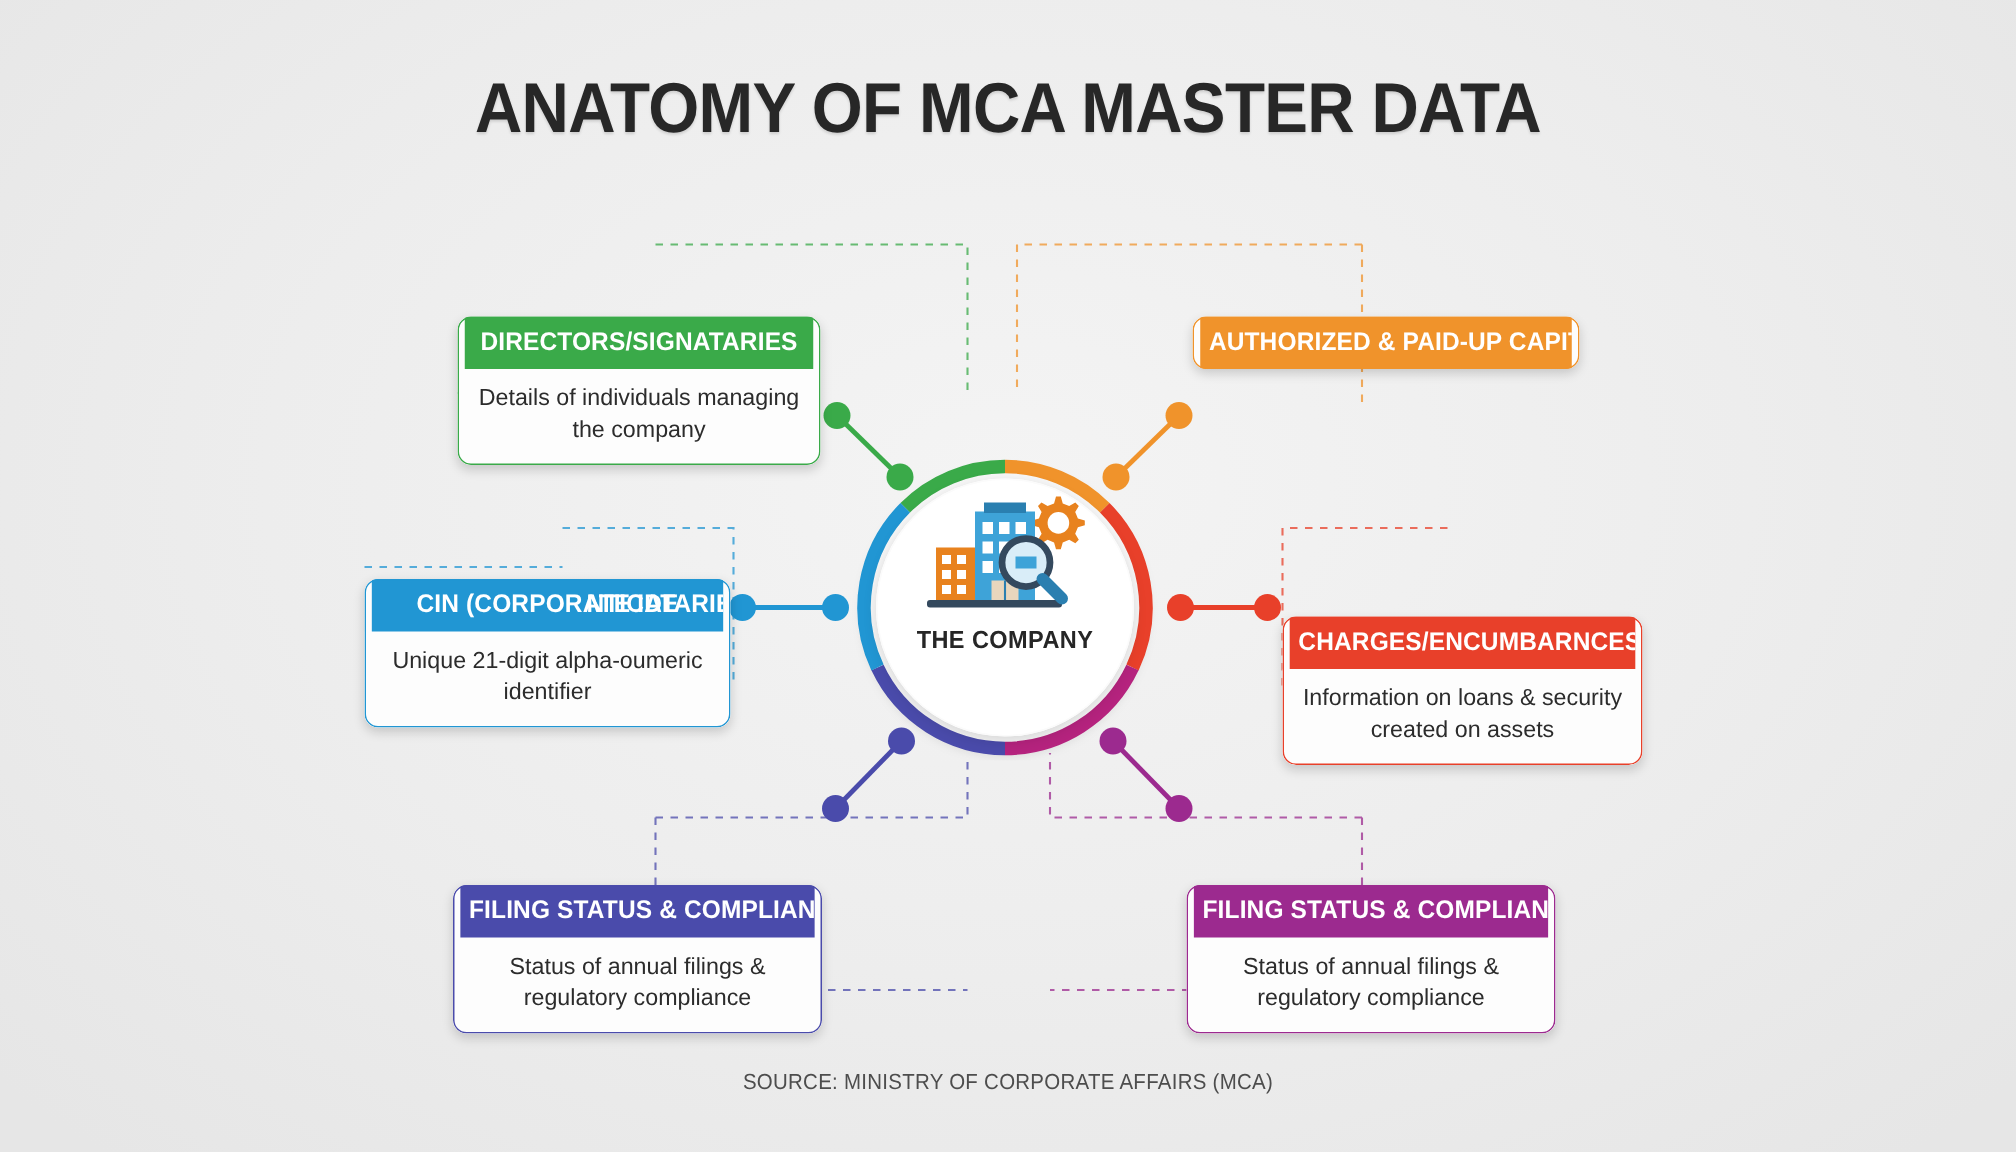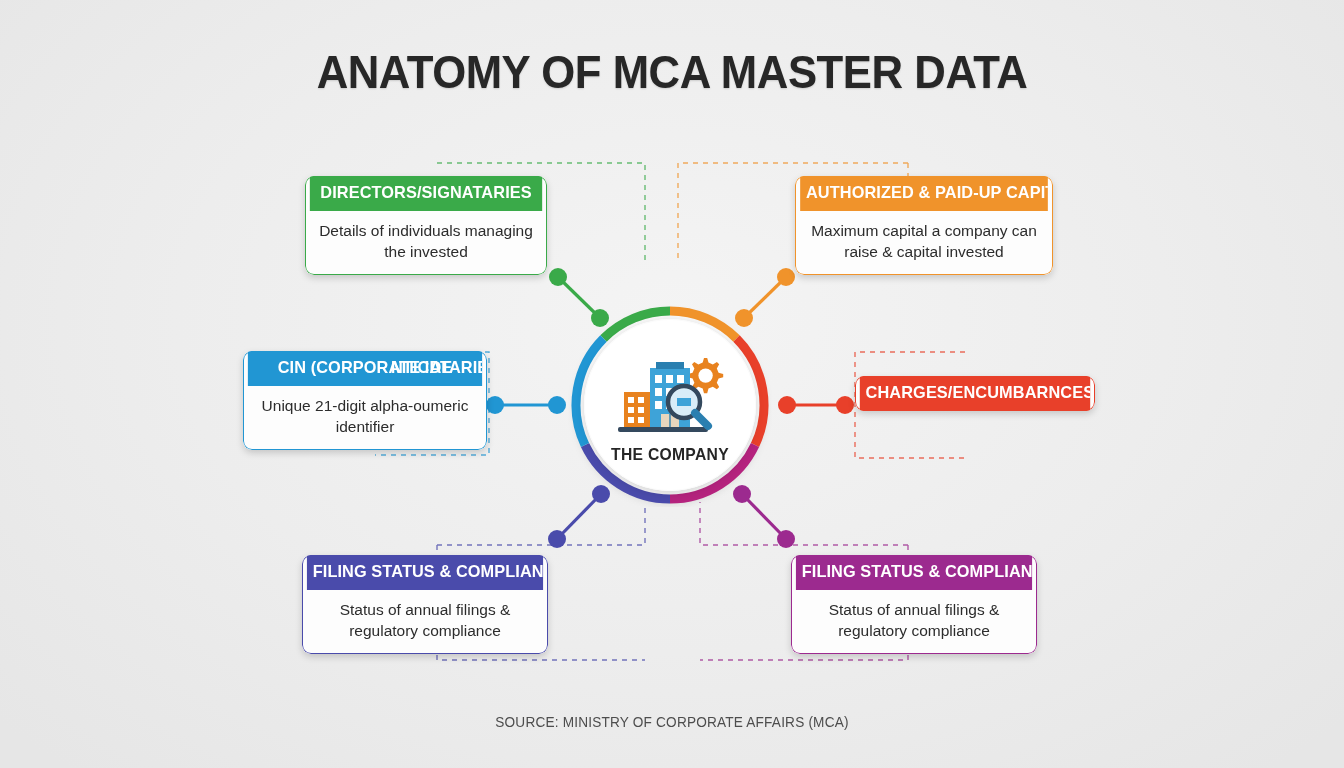--- a/index.html
+++ b/index.html
@@ -56,40 +56,40 @@
   #hub-inner {
     position: absolute;
     left: 16px; top: 16px;
     width: 172px; height: 172px;
     border-radius: 50%;
     background: #ffffff;
     box-shadow: 0 3px 9px rgba(0,0,0,0.13), inset 0 0 0 1px #fbfbfb;
     display: flex;
     flex-direction: column;
     align-items: center;
-    justify-content: center;
   }
   #hub-icon { width: 112px; height: 86px; margin-top: 6px; }
   #hub-label {
     margin-top: 7px;
     font-size: 16.5px;
     font-weight: bold;
     color: #262626;
     letter-spacing: 0.3px;
     font-family: "Liberation Sans Narrow", "Liberation Sans", sans-serif;
     transform: scaleX(0.95);
   }
 
   
   .card {
     position: absolute;
     border-radius: 9px;
     background: #fdfdfd;
     box-shadow: 0 3px 7px rgba(0,0,0,0.17);
     overflow: hidden;
+    margin-top: 35px;
   }
   .card-head {
     text-align: center;
     color: #ffffff;
     font-weight: bold;
     font-size: 17px;
     letter-spacing: 0.1px;
     padding: 7px 6px 8px;
     font-family: "Liberation Sans Narrow", "Liberation Sans", sans-serif;
     transform: scaleX(0.96);
@@ -249,43 +249,43 @@
       <circle cx="70" cy="50" r="16" fill="#d9edf8" stroke="#34495e" stroke-width="4.5"></circle>
       <path d="M63 46 h14 v8 h-14z" fill="#3ea3d8"></path>
       <line x1="81" y1="61" x2="94" y2="74" stroke="#2a7fb0" stroke-width="8" stroke-linecap="round"></line>
     </svg>
     <div id="hub-label">THE COMPANY</div>
   </div>
 </div>
 
 <div class="card" id="card-directors">
   <div class="card-head" style="background: rgb(58, 170, 73);">DIRECTORS/SIGNATARIES</div>
-  <div class="card-body">Details of individuals managing the invested</div>
+  <div class="card-body">Details of individuals managing the company</div>
   <div class="card-border" style="border-color: rgb(58, 170, 73);"></div>
 </div>
 
 <div class="card" id="card-capital">
   <div class="card-head" style="background: rgb(240, 147, 43);">AUTHORIZED &amp; PAID-UP CAPITAL</div>
-  <div class="card-body">Maximum capital a company can raise &amp; capital invested</div>
   <div class="card-border" style="border-color: rgb(240, 147, 43);"></div>
 </div>
 
 <div class="card" id="card-cin">
   <div class="card-head" style="background: rgb(33, 150, 211);">
     <span class="head-overlap">
       <span>CIN (CORPORATE IDE</span>
       <span class="ghost">NTICATARIES</span>
     </span>
   </div>
   <div class="card-body">Unique 21-digit alpha-oumeric identifier</div>
   <div class="card-border" style="border-color: rgb(33, 150, 211);"></div>
 </div>
 
 <div class="card" id="card-charges">
   <div class="card-head" style="background: rgb(232, 64, 42);">CHARGES/ENCUMBARNCES</div>
+  <div class="card-body">Information on loans &amp; security created on assets</div>
   <div class="card-border" style="border-color: rgb(232, 64, 42);"></div>
 </div>
 
 <div class="card" id="card-filing-1">
   <div class="card-head" style="background: rgb(74, 75, 171);">FILING STATUS &amp; COMPLIANCE</div>
   <div class="card-body">Status of annual filings &amp; regulatory compliance</div>
   <div class="card-border" style="border-color: rgb(74, 75, 171);"></div>
 </div>
 
 <div class="card" id="card-filing-2">

